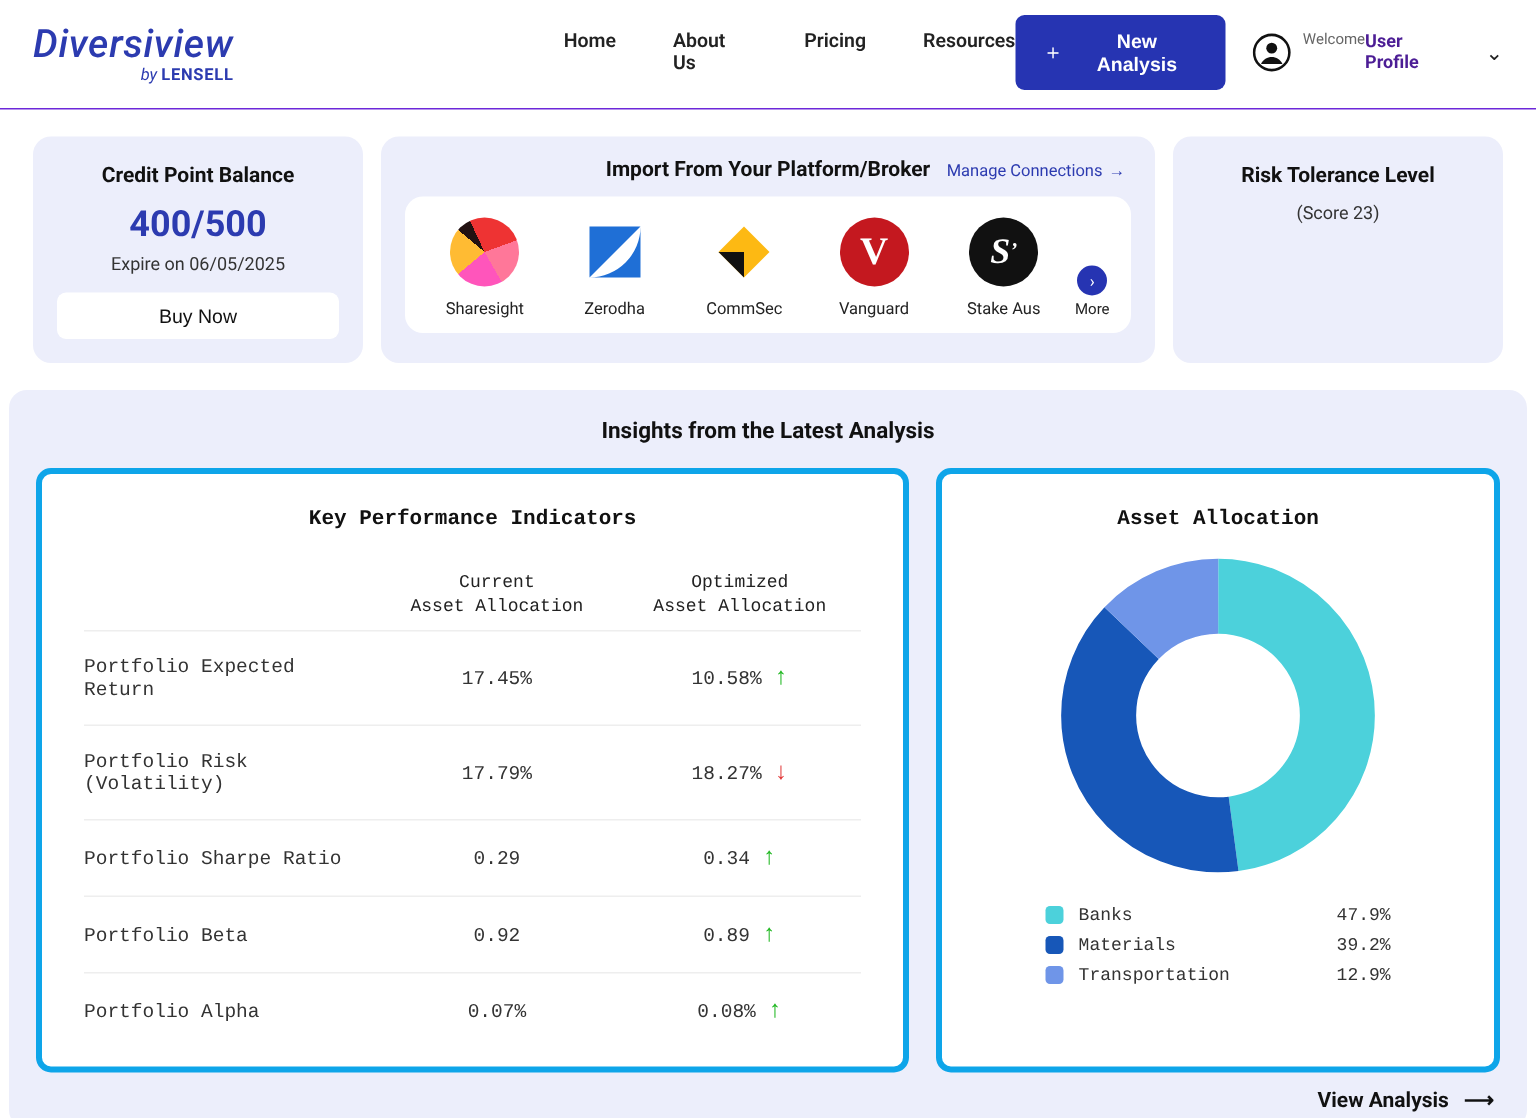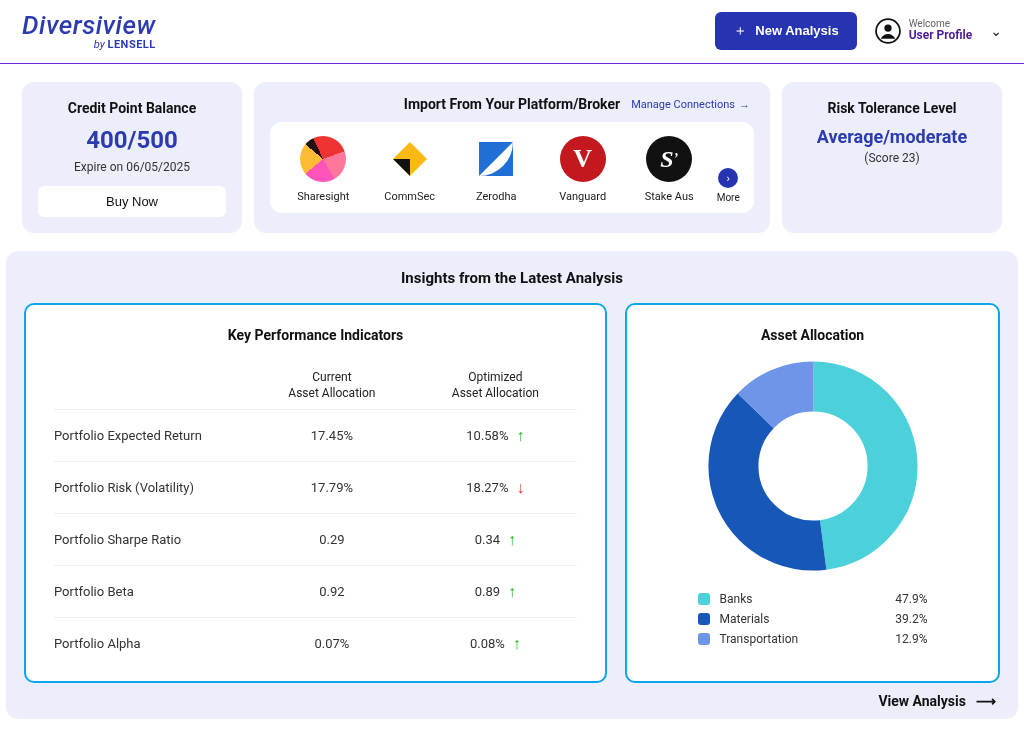--- a/index.html
+++ b/index.html
@@ -10,21 +10,21 @@
   .brand-main { font-size:26px; color:#2c3bb0; font-weight:500; letter-spacing:0.5px; font-style:italic; }
   .brand-sub { font-size:11px; color:#2c3bb0; text-align:right; margin-top:-2px; font-style:italic; }
   .brand-sub b { font-weight:700; font-style:normal; letter-spacing:0.5px; }
   .nav { display:flex; gap:38px; margin-left:220px; }
   .nav a { font-size:13px; color:#222; text-decoration:none; font-weight:600; }
   .spacer { flex:1; }
   .new-btn { background:#2634b2; color:#fff; border:none; border-radius:6px; padding:10px 18px; font-size:13px; font-weight:600; display:flex; align-items:center; gap:8px; cursor:pointer; }
   .new-btn .plus { font-size:14px; font-weight:500; }
   .profile { display:flex; align-items:center; gap:8px; margin-left:18px; }
   .avatar { width:26px; height:26px; }
-  .profile-text { display:flex; flex-direction:column; line-height:1.15; }
+  .profile-text { display:flex; flex-direction:row; line-height:1.15; }
   .profile-text .welcome { font-size:10px; color:#666; }
   .profile-text .name { font-size:12px; font-weight:700; color:#4c1d95; }
   .chev { margin-left:18px; font-size:14px; color:#222; }
 
   
   .row { display:flex; gap:12px; padding:18px 22px 0; }
   .card { background:#eceefb; border-radius:12px; }
   .card-credit { width:220px; padding:18px 16px 16px; text-align:center; }
   .card-credit h4 { font-size:14px; font-weight:700; margin-bottom:10px; }
   .card-credit .big { font-size:24px; font-weight:700; color:#2c3bb0; margin-bottom:6px; }
@@ -44,21 +44,21 @@
 
   .card-risk { width:220px; padding:18px 16px 16px; text-align:center; }
   .card-risk h4 { font-size:14px; font-weight:700; margin-bottom:10px; }
   .card-risk .level { font-size:18px; font-weight:700; color:#2c3bb0; margin-bottom:4px; }
   .card-risk .score { font-size:12px; color:#333; margin-bottom:12px; }
 
   
   .insights { margin:18px 6px 14px; background:#eceefb; border-radius:12px; padding:18px 18px 10px; }
   .insights > h3 { text-align:center; font-size:15px; font-weight:700; margin-bottom:16px; }
   .panels { display:flex; gap:18px; }
-  .panel { background:#fff; border-radius:10px; border:2px solid #0ea5e9; }
+  .panel { background:#fff; border-radius:10px; border:4px solid #0ea5e9;font-family:Liberation Mono, monospace; }
   .panel-kpi { flex:1.6; padding:22px 28px 12px; }
   .panel-kpi h4 { text-align:center; font-size:14px; font-weight:700; margin-bottom:26px; }
   .kpi-head { display:flex; font-size:12px; color:#222; margin-bottom:8px; }
   .kpi-head .c1 { flex:1.2; }
   .kpi-head .c2, .kpi-head .c3 { flex:1; text-align:center; line-height:1.35; }
   .kpi-row { display:flex; align-items:center; border-top:1px solid #eee; padding:16px 0; font-size:13px; }
   .kpi-row .c1 { flex:1.2; color:#333; }
   .kpi-row .c2 { flex:1; text-align:center; color:#333; }
   .kpi-row .c3 { flex:1; text-align:center; color:#333; display:flex; justify-content:center; align-items:center; gap:8px; }
   .arrow-up { color:#23b924; font-weight:700; font-size:16px; }
@@ -77,20 +77,26 @@
 </style>
 </head>
 <body>
 
 <div class="header">
   <div class="brand">
     <span class="brand-main">Diversiview</span>
     <span class="brand-sub">
       <span>by </span><b>LENSELL</b>
     </span>
+  </div>
+  <div class="nav">
+    <a href="#">Home</a>
+    <a href="#">About Us</a>
+    <a href="#">Pricing</a>
+    <a href="#">Resources</a>
   </div>
   <div class="spacer"></div>
   <button class="new-btn">
     <span class="plus">＋</span>
     <span>New Analysis</span>
   </button>
   <div class="profile">
     <svg class="avatar" viewBox="0 0 24 24">
       <circle cx="12" cy="12" r="11" fill="none" stroke="#111" stroke-width="1.6"></circle>
       <circle cx="12" cy="9.3" r="3.4" fill="#111"></circle>
@@ -121,50 +127,49 @@
         <span>→</span>
       </a>
     </div>
     <div class="brokers">
       <div class="broker">
         <div class="logo-circle" style="background:conic-gradient(from 310deg,#211 0 25deg,#e33 25deg 120deg,#f79 120deg 200deg,#f5b 200deg 280deg,#fb3 280deg 360deg);"></div>
         <span>Sharesight</span>
       </div>
       <div class="broker">
         <svg width="46" height="46" viewBox="0 0 46 46">
+          <path d="M6 6 H40 L6 40 Z" fill="#1f6fd6"></path>
+          <path d="M40 6 A34 34 0 0 1 6 40 L40 40 Z" fill="#1f6fd6"></path>
+        </svg>
+        <span>Zerodha</span>
+      </div>
+      <div class="broker">
+        <svg width="46" height="46" viewBox="0 0 46 46">
           <polygon points="23,6 40,23 23,40 6,23" fill="#fdb913"></polygon>
           <polygon points="23,40 6,23 23,23" fill="#111"></polygon>
         </svg>
         <span>CommSec</span>
       </div>
       <div class="broker">
-        <svg width="46" height="46" viewBox="0 0 46 46">
-          <path d="M6 6 H40 L6 40 Z" fill="#1f6fd6"></path>
-          <path d="M40 6 A34 34 0 0 1 6 40 L40 40 Z" fill="#1f6fd6"></path>
-        </svg>
-        <span>Zerodha</span>
-      </div>
-      <div class="broker">
         <div class="logo-circle" style="background:#c4181f;color:#fff;font-weight:700;font-size:26px;font-family:Georgia,serif;">V</div>
         <span>Vanguard</span>
       </div>
       <div class="broker">
         <div class="logo-circle" style="background:#111;color:#fff;font-weight:700;font-size:24px;font-style:italic;font-family:Georgia,serif;">S<span style="font-size:14px;vertical-align:super;">’</span></div>
         <span>Stake Aus</span>
       </div>
       <div class="more-btn">
         <div class="more-circle">›</div>
         <span class="more-label">More</span>
       </div>
     </div>
   </div>
 
   <div class="card card-risk">
     <h4>Risk Tolerance Level</h4>
-    <div class="level">Average/moderate</div>
     <div class="score">(Score 23)</div>
   </div>
 </div>
 
 <div class="insights">
   <h3>Insights from the Latest Analysis</h3>
   <div class="panels">
 
     <div class="panel panel-kpi">
       <h4>Key Performance Indicators</h4>

